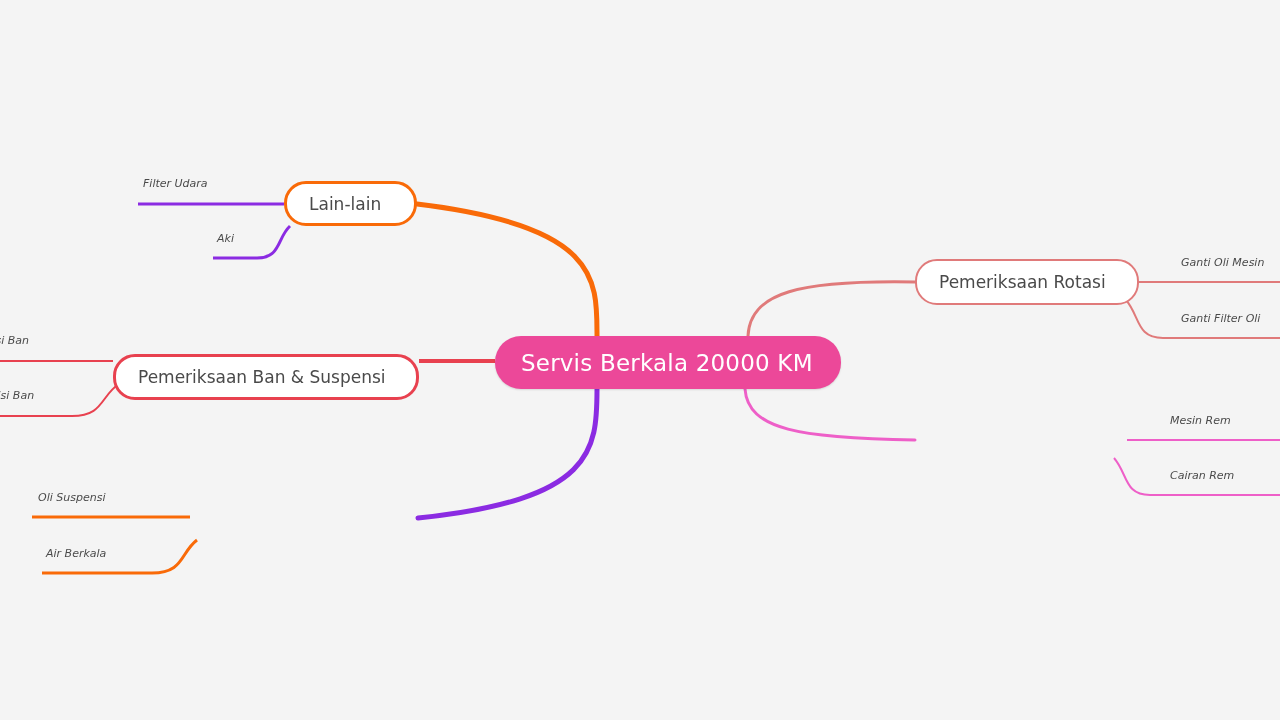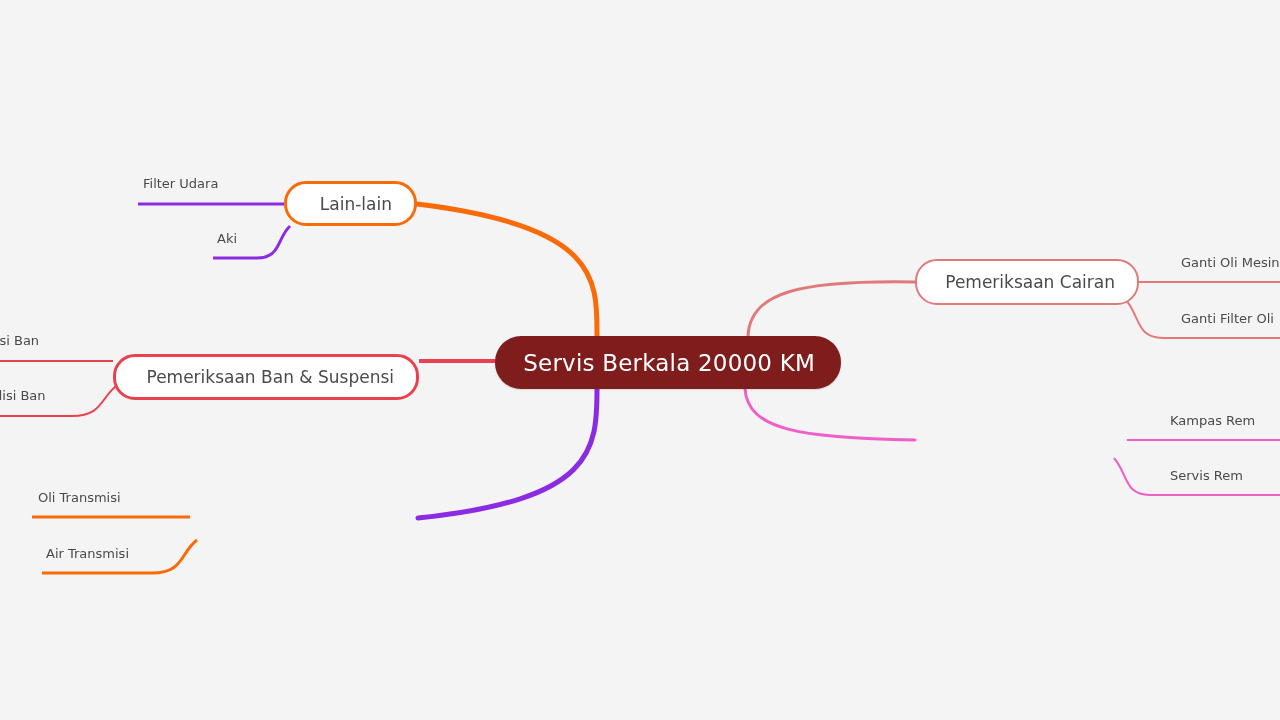--- a/index.html
+++ b/index.html
@@ -27,21 +27,21 @@
     height: 720px;
     pointer-events: none;
   }
 
   
   .node {
     position: absolute;
     box-sizing: border-box;
     display: flex;
     align-items: center;
-    justify-content: flex-end;
+    justify-content: flex-start;
     white-space: nowrap;
   }
 
   .root-node {
     background: #4c5068;
     color: #ffffff;
     border-radius: 26px;
     font-size: 23px;
     letter-spacing: 0.2px;
     padding: 0 26px;
@@ -54,24 +54,25 @@
     border-style: solid;
     border-radius: 22px;
     color: #4a4a4a;
     font-size: 17px;
     height: 44px;
     padding: 0 22px;
   }
 
   .leaf-node {
     color: #4a4a4a;
-    font-size: 13px;
+    font-size: 11px;
     height: 24px;
     justify-content: flex-start;
     background: transparent;
+    font-style: italic;
   }
   .leaf-node.leaf-right { justify-content: flex-start; }
   .leaf-node.leaf-left  { justify-content: flex-start; }
 </style>
 </head>
 <body style="background: rgb(244, 244, 244);">
 
 <div id="mindmap" style="background: rgb(244, 244, 244);">
 
   <svg id="edges" viewBox="0 0 1280 720" width="1280" height="720" xmlns="http://www.w3.org/2000/svg">
@@ -95,21 +96,21 @@
     <path d="M 32 517 L 190 517" fill="none" stroke="#f96a08" stroke-width="3" stroke-linecap="butt"></path>
     <path d="M 42 573 L 152 573 C 184 573 180 553 197 540" fill="none" stroke="#f96a08" stroke-width="3" stroke-linecap="butt"></path>
 
     <path d="M 1139 282 L 1290 282" fill="none" stroke="#e07a7a" stroke-width="2" stroke-linecap="butt"></path>
     <path d="M 1126 300 C 1140 316 1136 338 1163 338 L 1290 338" fill="none" stroke="#e07a7a" stroke-width="2" stroke-linecap="butt"></path>
 
     <path d="M 1127 440 L 1290 440" fill="none" stroke="#ee5fc8" stroke-width="2" stroke-linecap="butt"></path>
     <path d="M 1114 458 C 1128 474 1124 495 1150 495 L 1290 495" fill="none" stroke="#ee5fc8" stroke-width="2" stroke-linecap="butt"></path>
   </svg>
 
-  <div class="node root-node" id="root-node" style="left: 495px; top: 336px; width: 346px; height: 53px; background: #7f1d1d; color: rgb(255, 255, 255);">
+  <div class="node root-node" id="root-node" style="left: 495px; top: 336px; width: 346px; height: 53px; background: #ec4899; color: rgb(255, 255, 255);">
     <span>Servis Berkala 20000 KM</span>
   </div>
 
   <div class="node branch-node" id="branch-0" style="left: 284px; top: 181px; width: 133px; height: 45px; border-color: rgb(249, 106, 8); border-width: 3px;">
     <span>Lain-lain</span>
   </div>
   <div class="node leaf-node leaf-left" id="leaf-0-0" style="left: 143px; top: 171px;">
     <span>Filter Udara</span>
   </div>
   <div class="node leaf-node leaf-left" id="leaf-0-1" style="left: 217px; top: 226px; text-align: center;">
@@ -120,36 +121,36 @@
     <span>Pemeriksaan Ban &amp; Suspensi</span>
   </div>
   <div class="node leaf-node leaf-left" id="leaf-1-0" style="left: -30px; top: 328px;">
     <span>Rotasi Ban</span>
   </div>
   <div class="node leaf-node leaf-left" id="leaf-1-1" style="left: -30px; top: 383px;">
     <span>Kondisi Ban</span>
   </div>
 
   <div class="node leaf-node leaf-left" id="leaf-2-0" style="left: 38px; top: 485px;">
-    <span>Oli Transmisi</span>
+    <span>Oli Suspensi</span>
   </div>
   <div class="node leaf-node leaf-left" id="leaf-2-1" style="left: 46px; top: 541px;">
-    <span>Air Transmisi</span>
+    <span>Air Berkala</span>
   </div>
 
   <div class="node branch-node" id="branch-3" style="left: 915px; top: 259px; width: 224px; height: 46px; border-color: rgb(224, 122, 122); border-width: 2px;">
-    <span>Pemeriksaan Cairan</span>
+    <span>Pemeriksaan Rotasi</span>
   </div>
   <div class="node leaf-node leaf-right" id="leaf-3-0" style="left: 1181px; top: 250px;">
     <span>Ganti Oli Mesin</span>
   </div>
   <div class="node leaf-node leaf-right" id="leaf-3-1" style="left: 1181px; top: 306px;">
     <span>Ganti Filter Oli</span>
   </div>
 
   <div class="node leaf-node leaf-right" id="leaf-4-0" style="left: 1170px; top: 408px;">
-    <span>Kampas Rem</span>
+    <span>Mesin Rem</span>
   </div>
   <div class="node leaf-node leaf-right" id="leaf-4-1" style="left: 1170px; top: 463px;">
-    <span>Servis Rem</span>
+    <span>Cairan Rem</span>
   </div>
 
 </div>
 
 </body></html>

